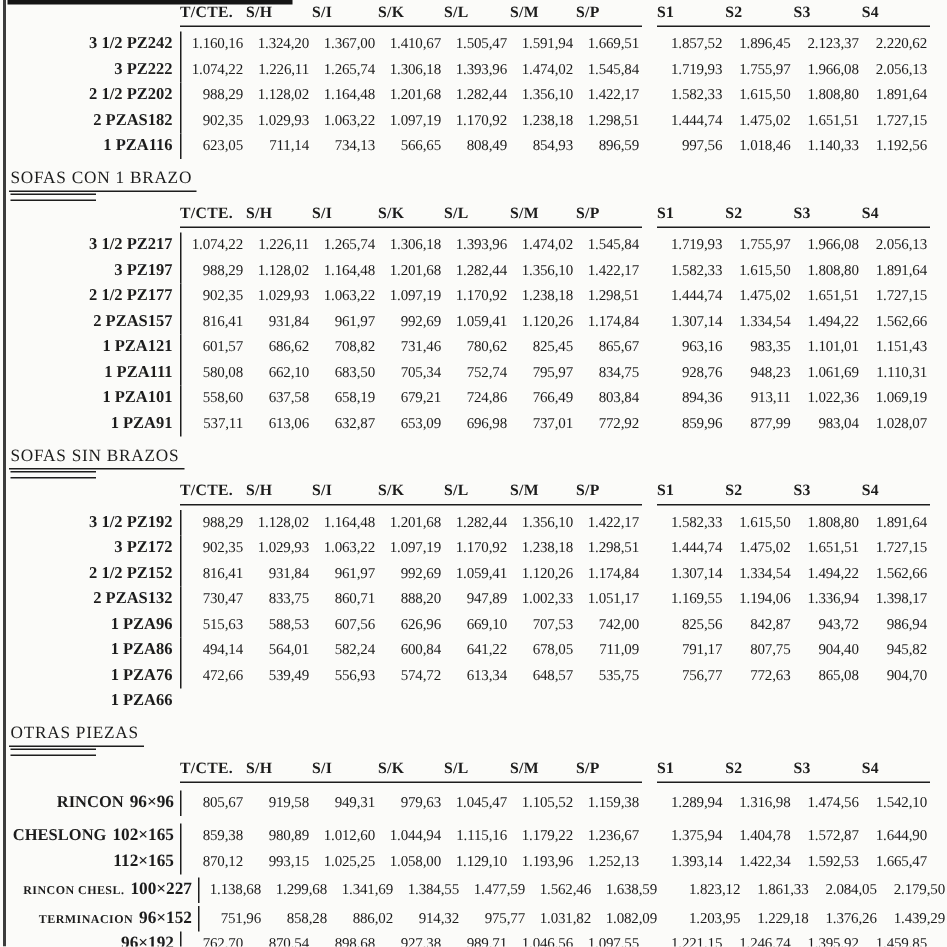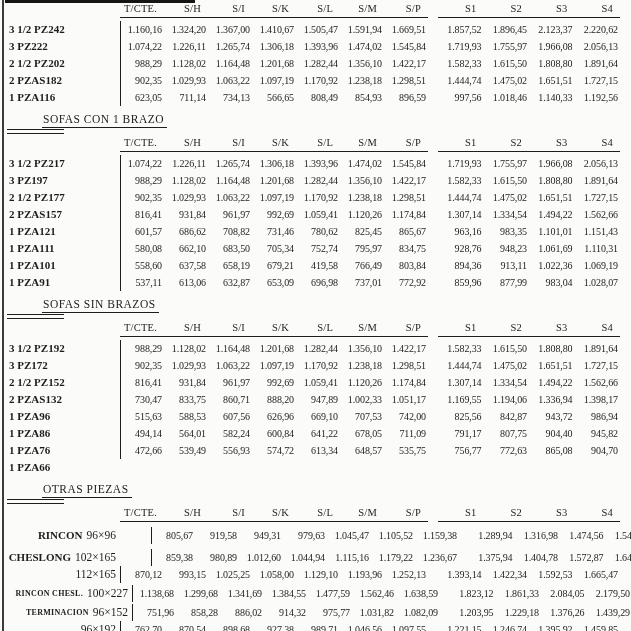--- a/index.html
+++ b/index.html
@@ -30,59 +30,58 @@
     margin-bottom:3px;
   }
   .h-group {
     display:grid;
     border-bottom:1.5px solid #1d1d1d;
     padding-bottom:2px;
   }
   .h-group.g1 { grid-template-columns:repeat(7, 44px); }
   .h-group.g2 { grid-template-columns:repeat(4, 45.5px); }
   .h {
-    text-align:right; padding-right:7px;
-    font-size:10.5px; font-weight:normal; letter-spacing:0.2px;
+    padding-right:7px;
+    font-size:10.5px; font-weight:bold; letter-spacing:0.2px;
     line-height:13px; white-space:nowrap;
   }
   
   .row {
     display:grid;
     grid-template-columns:114px 506px;
     height:17px; line-height:17px;
   }
-  .row.gap-lg { margin-top:5px;gap:31px; }
+  .row.gap-lg { margin-top:5px; }
   .row.gap-sm { margin-top:2px;margin-left:12px; }
   .labarea {
-    display:flex; justify-content:flex-start;
+    display:flex; justify-content:flex-end;
     padding-left:3px; white-space:nowrap;
   }
   .labarea.right { justify-content:flex-end; padding-right:4px; gap:4px; }
   .lbl, .code, .nm { font-weight:bold; font-size:11px; }
   .code { padding-right:5px;font-family:Liberation Serif, serif; }
   .nm.sm { font-size:8px; letter-spacing:0.3px; align-self:center; line-height:17px; }
-  .sz { font-weight:normal; font-size:11.5px; }
+  .sz { font-weight:bold; font-size:11.5px; }
   .vals {
     border-left:1.3px solid #1d1d1d;
     display:grid;
     grid-template-columns:repeat(7, 44px) 10px repeat(4, 45.5px);
   }
   .v {
     text-align:right; padding-right:3px;
     font-size:10px; letter-spacing:-0.1px; white-space:nowrap;
   }
   
   .sec-title-wrap { margin-top:3px; margin-bottom:2px; }
   .sec-title {
     display:inline-block;
     font-size:11.5px; letter-spacing:0.5px;
     border-bottom:1px solid #1d1d1d;
     padding:0 3px 1px 1px;
     line-height:14px;
-    margin-left:36px;
   }
   .dbl-rule {
     width:57px; height:3px; margin-top:1px; margin-left:1px;
     border-top:1px solid #1d1d1d;
     border-bottom:1px solid #1d1d1d;
   }
 </style>
 </head>
 <body>
 
@@ -354,21 +353,21 @@
       <div class="row">
         <div class="labarea">
           <div class="lbl">1 PZA</div>
           <div class="code">101</div>
         </div>
         <div class="vals">
           <div class="v">558,60</div>
           <div class="v">637,58</div>
           <div class="v">658,19</div>
           <div class="v">679,21</div>
-          <div class="v">419,58</div>
+          <div class="v">724,86</div>
           <div class="v">766,49</div>
           <div class="v">803,84</div>
           <div class="v-gap"></div>
           <div class="v">894,36</div>
           <div class="v">913,11</div>
           <div class="v">1.022,36</div>
           <div class="v">1.069,19</div>
         </div>
       </div>
       <div class="row">

